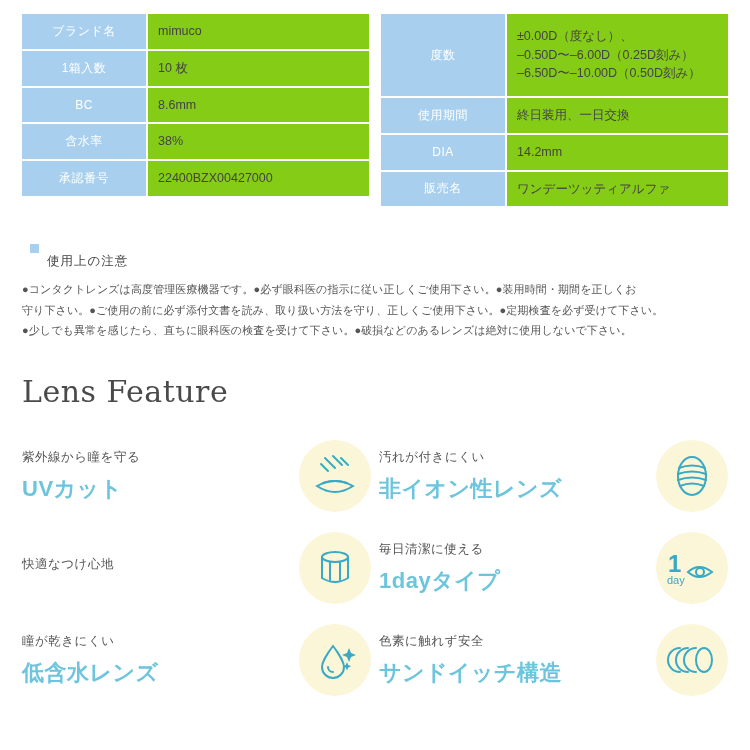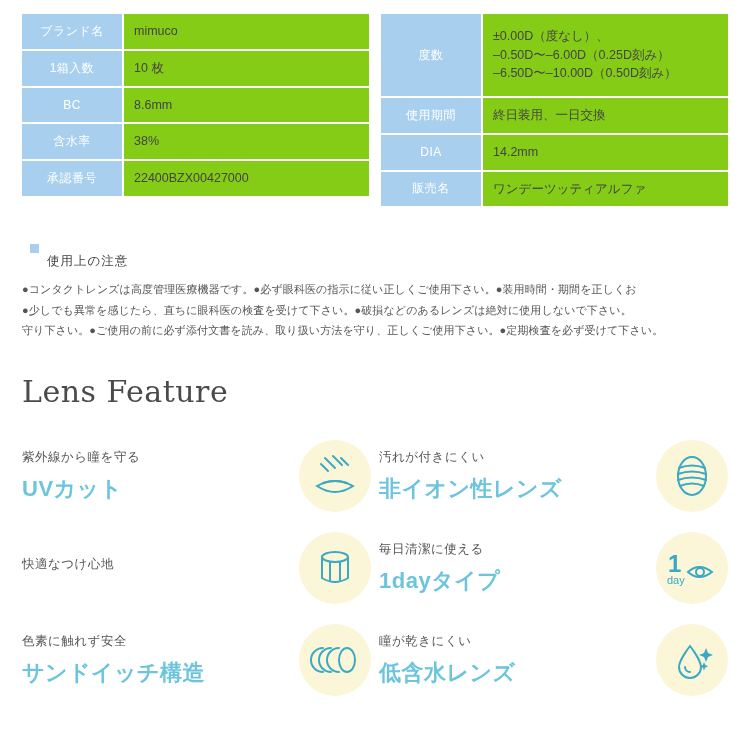--- a/index.html
+++ b/index.html
@@ -40,21 +40,21 @@
   }
   .spec-table tr:last-child td {
     border-bottom: none;
   }
   .spec-table td.key {
     width: 96px;
     background: #a8d0ee;
     color: #ffffff;
     text-align: center;
     letter-spacing: 0.5px;
-    padding: 8px 2px;
+    padding: 8px 14px;
     font-size: 12px;
     border-right: 2px solid #ffffff;
   }
   .spec-table td.val {
     background: #84cc16;
     color: #444444;
     padding: 8px 10px;
     font-size: 12.5px;
     line-height: 1.5;
   }
@@ -227,22 +227,22 @@
     </table>
   </div>
 
   <div class="notice">
     <div class="notice-head">
       <span class="notice-square"></span>
       <span class="notice-title">使用上の注意</span>
     </div>
     <div class="notice-body">
       <p>●コンタクトレンズは高度管理医療機器です。●必ず眼科医の指示に従い正しくご使用下さい。●装用時間・期間を正しくお</p>
+      <p>守り下さい。●ご使用の前に必ず添付文書を読み、取り扱い方法を守り、正しくご使用下さい。●定期検査を必ず受けて下さい。</p>
       <p>●少しでも異常を感じたら、直ちに眼科医の検査を受けて下さい。●破損などのあるレンズは絶対に使用しないで下さい。</p>
-      <p>守り下さい。●ご使用の前に必ず添付文書を読み、取り扱い方法を守り、正しくご使用下さい。●定期検査を必ず受けて下さい。</p>
     </div>
   </div>
 
   <h2 class="feature-title">Lens Feature</h2>
 
   <div class="feature-grid">
 
     <div class="feature-cell">
       <div class="feature-text">
         <span class="feature-sub">紫外線から瞳を守る</span>
@@ -300,42 +300,42 @@
           <text x="4" y="30" font-family="Liberation Sans, sans-serif" font-size="24" font-weight="bold" fill="#3aa9c4" stroke="none">1</text>
           <text x="3" y="42" font-family="Liberation Sans, sans-serif" font-size="11" fill="#3aa9c4" stroke="none">day</text>
           <path d="M24 30 Q35 20 48 30 Q35 40 24 30 Z"></path>
           <circle cx="36" cy="30" r="4"></circle>
         </svg>
       </div>
     </div>
 
     <div class="feature-cell">
       <div class="feature-text">
+        <span class="feature-sub">瞳が乾きにくい</span>
+        <span class="feature-main">低含水レンズ</span>
+      </div>
+      <div class="feature-icon-wrap">
+        <svg width="52" height="52" viewBox="0 0 52 52" fill="none" stroke="#3aa9c4" stroke-width="2" stroke-linecap="round">
+          <path d="M24 12 C24 12 13 26 13 33 A11 11 0 0 0 35 33 C35 26 24 12 24 12 Z"></path>
+          <path d="M19 33 A5 5 0 0 0 24 38"></path>
+          <path d="M40 14 l2 5 5 2 -5 2 -2 5 -2 -5 -5 -2 5 -2 z" fill="#3aa9c4" stroke="none"></path>
+          <path d="M38 28 l1.2 3 3 1.2 -3 1.2 -1.2 3 -1.2 -3 -3 -1.2 3 -1.2 z" fill="#3aa9c4" stroke="none"></path>
+        </svg>
+      </div>
+    </div>
+
+    <div class="feature-cell">
+      <div class="feature-text">
         <span class="feature-sub">色素に触れず安全</span>
         <span class="feature-main">サンドイッチ構造</span>
       </div>
       <div class="feature-icon-wrap">
         <svg width="56" height="52" viewBox="0 0 56 52" fill="none" stroke="#3aa9c4" stroke-width="2" stroke-linecap="round">
           <path d="M16 14 A12 12 0 0 0 16 38"></path>
           <path d="M24 14 A12 12 0 0 0 24 38"></path>
           <path d="M32 14 A12 12 0 0 0 32 38"></path>
           <ellipse cx="40" cy="26" rx="8" ry="12"></ellipse>
         </svg>
       </div>
     </div>
 
-    <div class="feature-cell">
-      <div class="feature-text">
-        <span class="feature-sub">瞳が乾きにくい</span>
-        <span class="feature-main">低含水レンズ</span>
-      </div>
-      <div class="feature-icon-wrap">
-        <svg width="52" height="52" viewBox="0 0 52 52" fill="none" stroke="#3aa9c4" stroke-width="2" stroke-linecap="round">
-          <path d="M24 12 C24 12 13 26 13 33 A11 11 0 0 0 35 33 C35 26 24 12 24 12 Z"></path>
-          <path d="M19 33 A5 5 0 0 0 24 38"></path>
-          <path d="M40 14 l2 5 5 2 -5 2 -2 5 -2 -5 -5 -2 5 -2 z" fill="#3aa9c4" stroke="none"></path>
-          <path d="M38 28 l1.2 3 3 1.2 -3 1.2 -1.2 3 -1.2 -3 -3 -1.2 3 -1.2 z" fill="#3aa9c4" stroke="none"></path>
-        </svg>
-      </div>
-    </div>
-
   </div>
 </div>
 
 </body></html>

